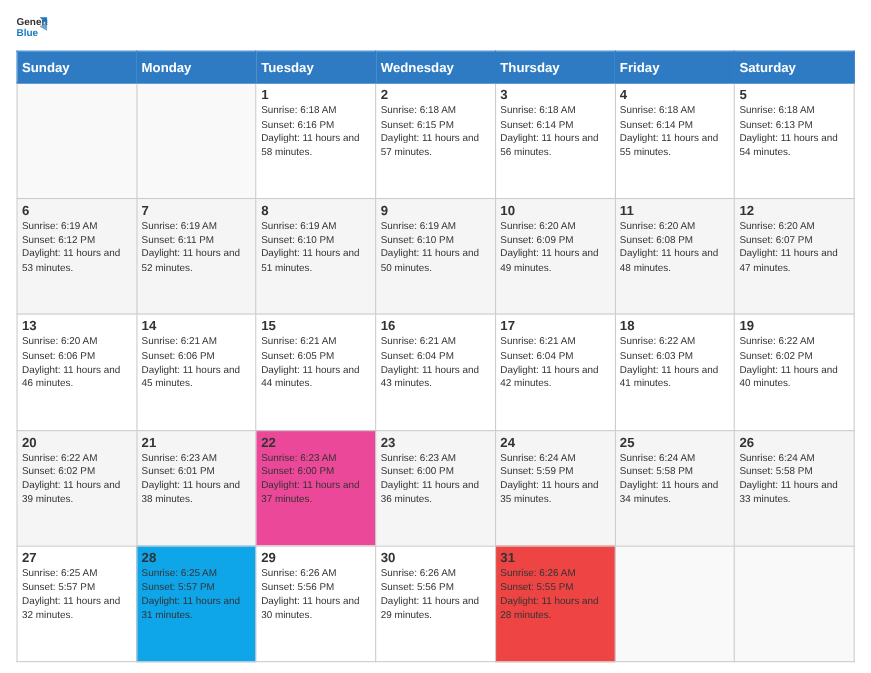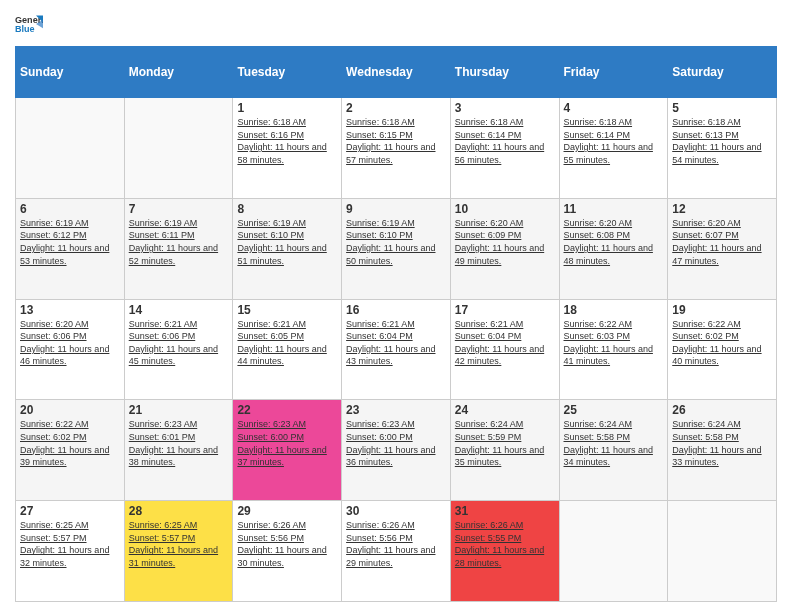--- a/index.html
+++ b/index.html
@@ -47,21 +47,21 @@
     .calendar-table {
       width: 100%;
       border-collapse: collapse;
       flex: 1;
     }
     .calendar-table th {
       background-color: #2e7bc4;
       color: #fff;
       font-size: 12px;
       font-weight: bold;
-      padding: 18px 4px;
+      padding: 7px 4px;
       text-align: left;
       border: 1px solid #2e7bc4;
     }
     .calendar-table td {
       border: 1px solid #ccc;
       vertical-align: top;
       padding: 3px 4px;
       font-size: 9.5px;
       color: #333;
       width: calc(100% / 7);
@@ -77,21 +77,20 @@
     .day-number {
       font-size: 12px;
       font-weight: bold;
       display: block;
       margin-bottom: 1px;
     }
     .day-info {
       font-size: 9px;
       line-height: 1.4;
       color: #333;
-      text-decoration: underline;
     }
     .empty-cell {
       background: #f9f9f9 !important;
     }
   </style>
 </head>
 <body>
 
 <div class="page">
   <div class="header">
@@ -238,21 +237,21 @@
           <td style="background: rgb(245, 245, 245); margin-left: 24px;">
             <span class="day-number">26</span>
             <div class="day-info">Sunrise: 6:24 AM<br>Sunset: 5:58 PM<br>Daylight: 11 hours and 33 minutes.</div>
           </td>
         </tr>
         <tr>
           <td style="background: rgb(255, 255, 255);">
             <span class="day-number">27</span>
             <div class="day-info">Sunrise: 6:25 AM<br>Sunset: 5:57 PM<br>Daylight: 11 hours and 32 minutes.</div>
           </td>
-          <td style="background: #fde047;">
+          <td style="background: #0ea5e9;">
             <span class="day-number">28</span>
             <div class="day-info">Sunrise: 6:25 AM<br>Sunset: 5:57 PM<br>Daylight: 11 hours and 31 minutes.</div>
           </td>
           <td style="background: rgb(255, 255, 255);">
             <span class="day-number">29</span>
             <div class="day-info">Sunrise: 6:26 AM<br>Sunset: 5:56 PM<br>Daylight: 11 hours and 30 minutes.</div>
           </td>
           <td style="background: rgb(255, 255, 255); margin-left: 35px;">
             <span class="day-number">30</span>
             <div class="day-info">Sunrise: 6:26 AM<br>Sunset: 5:56 PM<br>Daylight: 11 hours and 29 minutes.</div>

